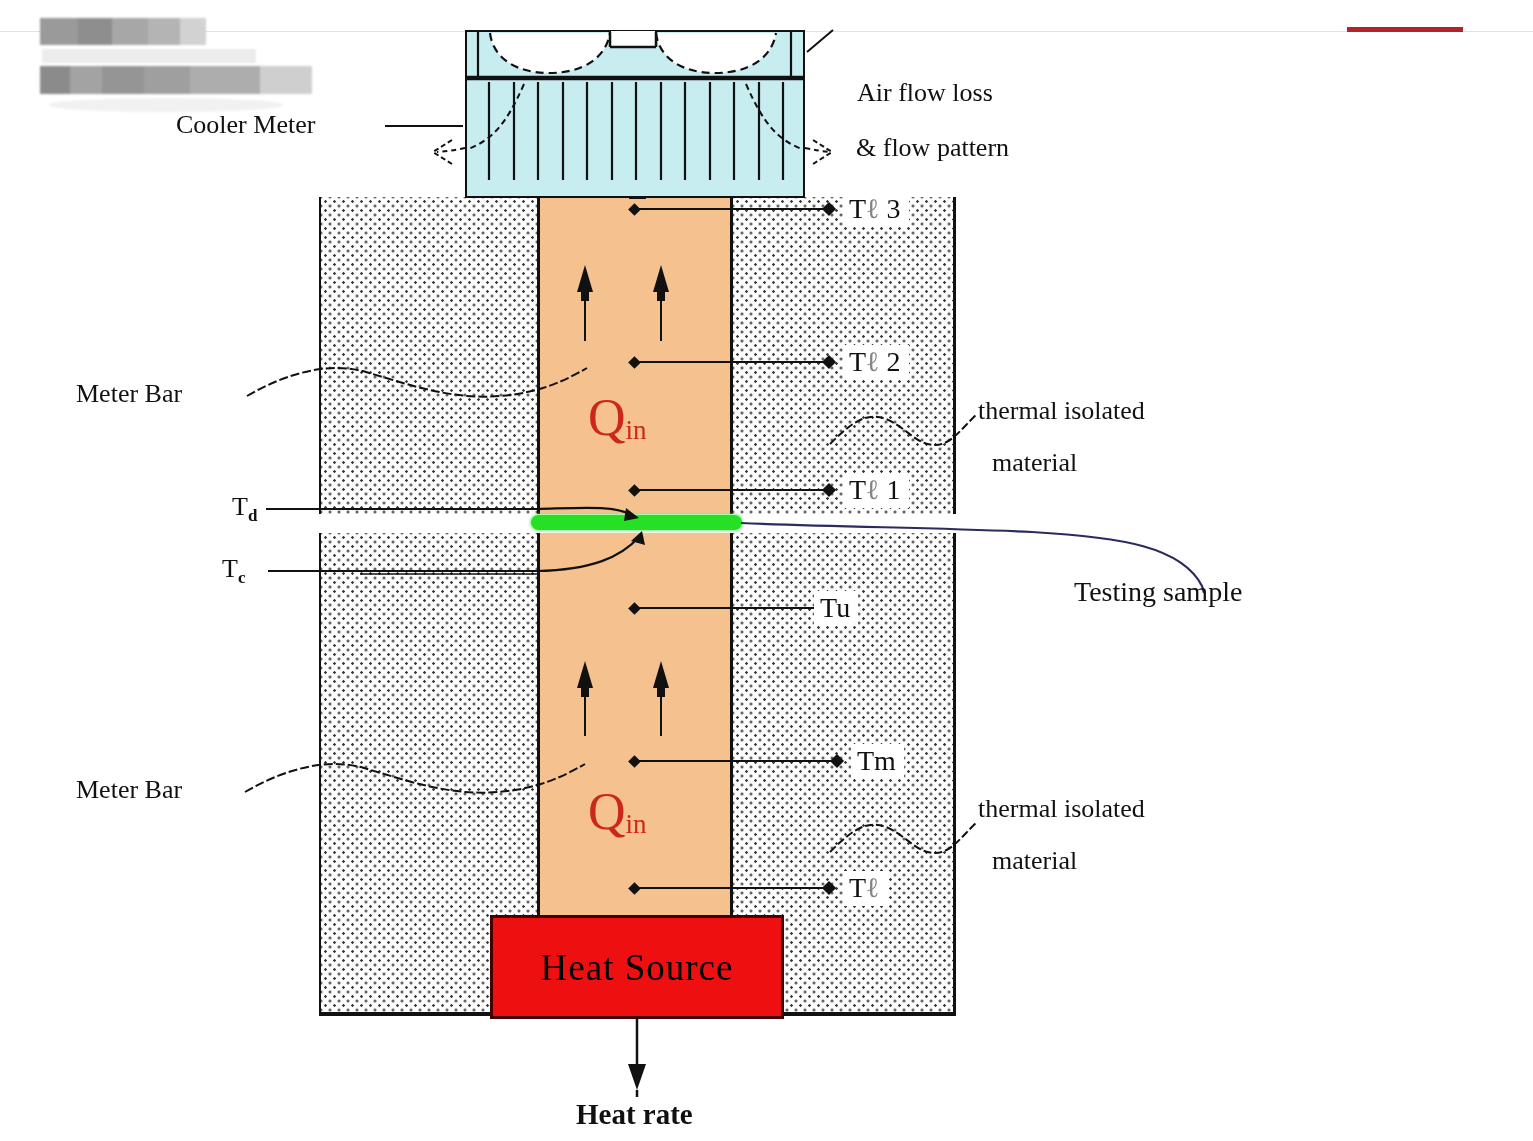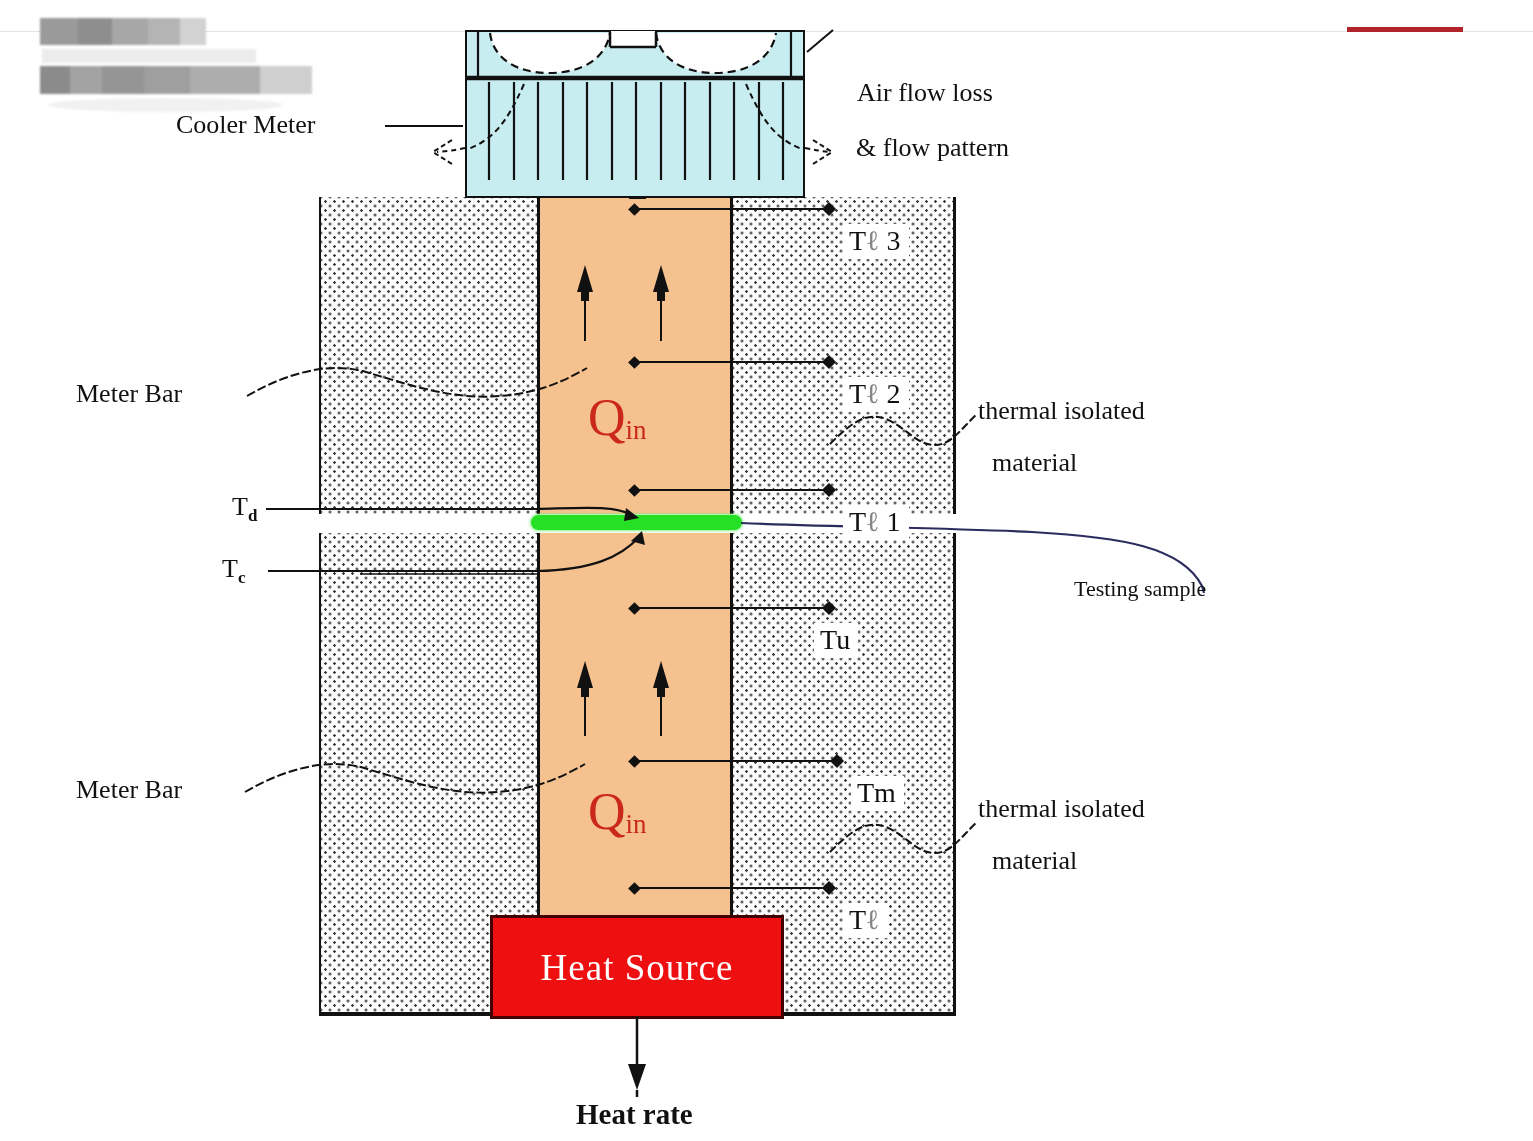--- a/index.html
+++ b/index.html
@@ -32,32 +32,32 @@
   .ins-lr{left:733px;top:533px;width:220px;height:482px;border-right:3px solid #111;}
   .ins-bottom{left:319px;top:1012px;width:637px;height:4px;background:#111;}
   .bar{background:#f5c28f;border-left:3px solid #111;border-right:3px solid #111;}
   .bar-u{left:537px;top:197px;width:190px;height:317px;}
   .bar-l{left:537px;top:533px;width:190px;height:382px;}
   .cooler{left:465px;top:30px;width:336px;height:164px;background:#c8edf1;border:2.5px solid #111;}
   .sample{left:531px;top:515px;width:211px;height:15px;background:#25e025;border-radius:8px;
     box-shadow:0 0 3px 1px rgba(110,235,110,.85);}
   .heat{left:490px;top:915px;width:288px;height:98px;background:#ee1010;border:3px solid #420000;
     display:flex;align-items:center;justify-content:center;}
-  .heat-text{font-size:37px;color:#ffffff;letter-spacing:1px;text-align:center;}
+  .heat-text{font-size:37px;color:#000000;letter-spacing:1px;text-align:center;}
   
   .s-dot{width:9px;height:9px;background:#111;transform:rotate(45deg);}
   .s-line{height:2.2px;background:#111;}
   .s-head{width:10px;height:10px;background:#111;transform:rotate(45deg);}
-  .s-label{background:#fff;padding:1px 8px 2px 6px;font-size:28px;line-height:32px;white-space:nowrap;margin-top:32px;}
+  .s-label{background:#fff;padding:1px 8px 2px 6px;font-size:28px;line-height:32px;white-space:nowrap;}
   .scr{color:#848484;}
   .s-tick{left:629px;top:196px;width:17px;height:3px;background:#111;}
   
   .lbl{font-size:26px;line-height:29px;white-space:nowrap;}
   .lbl-sub sub{font-size:17px;font-weight:bold;}
-  .testing{font-size:22px;}
+  .testing{font-size:28px;}
   .heatloss{font-size:29px;font-weight:bold;}
   .qin{color:#cb271b;line-height:1;}
   .qin .q{font-size:52px;}
   .qin sub{font-size:27px;}
   svg.overlay{left:0;top:0;width:1533px;height:1141px;pointer-events:none;}
 </style>
 </head>
 <body>
 
 <div id="canvas">

